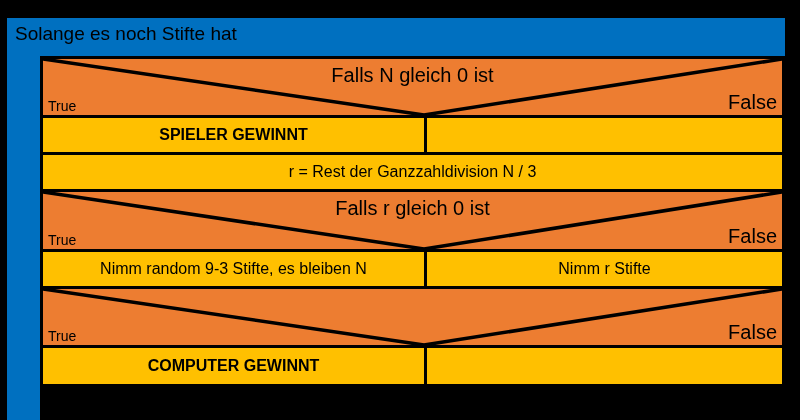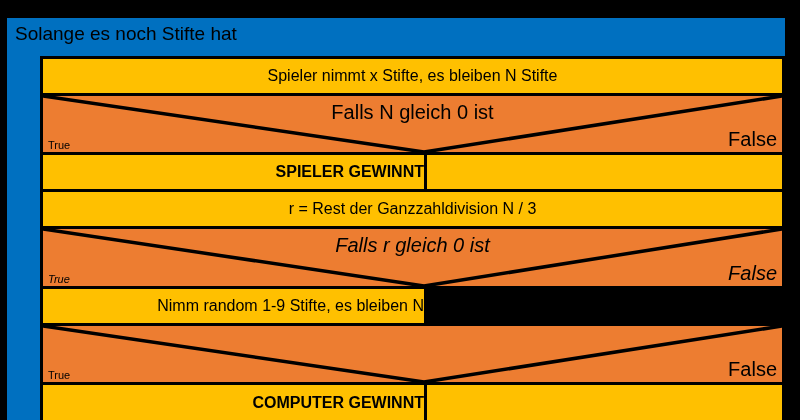--- a/index.html
+++ b/index.html
@@ -48,73 +48,70 @@
 
   .process {
     background: var(--yellow);
     display: flex;
     align-items: center;
     justify-content: center;
     font-size: 16px;
   }
   .r-h34 { height: 34px; }
   .r-h56 { height: 56px; }
-  .r-h57 { height: 57px; font-style: italic; }
+  .r-h57 { height: 57px; }
   .r-h36 { height: 36px; border-radius: 17px; }
 
   .decision { background: var(--orange); padding-left: 17px; }
   .decision .vee {
     position: absolute;
     left: 0; top: 0;
     width: 100%; height: 100%;
     display: block;
   }
   .decision .q {
     position: absolute;
     left: 0; right: 0; top: 5px;
     text-align: center;
     font-size: 20px;
   }
   .decision .t {
     position: absolute;
     left: 5px; bottom: 1px;
-    font-size: 11px;
+    font-size: 14px;
   }
   .decision .f {
     position: absolute;
     right: 5px; bottom: 1px;
     font-size: 20px;
   }
 
   .split { display: flex; }
   .split .cell {
     background: var(--yellow);
     display: flex;
     align-items: center;
-    justify-content: flex-end;
+    justify-content: center;
     font-size: 16px;
     height: 100%;
   }
   .split .cell.left { width: 381px; }
   .split .cell.right { flex: 1; }
   .split .divider { width: 3px; background: var(--line); height: 100%; }
   .bold { font-weight: bold; }
 </style>
 </head>
 <body>
 
 <div class="frame">
   <div class="loop">
     <div class="loop-title">Solange es noch Stifte hat</div>
 
     <div class="rows">
 
-      <div class="row process r-h34">
-        <span>Spieler nimmt x Stifte, es bleiben N Stifte</span>
-      </div>
 
       <div class="row decision r-h56">
         <svg class="vee" viewBox="0 0 739 56" preserveAspectRatio="none" aria-hidden="true">
           <line x1="0" y1="0" x2="381" y2="56" stroke="#000" stroke-width="3.5" vector-effect="non-scaling-stroke"></line>
           <line x1="739" y1="0" x2="381" y2="56" stroke="#000" stroke-width="3.5" vector-effect="non-scaling-stroke"></line>
         </svg>
         <div class="q">Falls N gleich 0 ist</div>
         <div class="t">True</div>
         <div class="f">False</div>
       </div>
@@ -138,23 +135,26 @@
           <line x1="0" y1="0" x2="381" y2="56" stroke="#000" stroke-width="3.5" vector-effect="non-scaling-stroke"></line>
           <line x1="739" y1="0" x2="381" y2="56" stroke="#000" stroke-width="3.5" vector-effect="non-scaling-stroke"></line>
         </svg>
         <div class="q">Falls r gleich 0 ist</div>
         <div class="t">True</div>
         <div class="f">False</div>
       </div>
 
       <div class="row split r-h34">
         <div class="cell left">
-          <span>Nimm random 1-9 Stifte, es bleiben N</span>
+          <span>Nimm random 9-3 Stifte, es bleiben N</span>
         </div>
         <div class="divider"></div>
+        <div class="cell right">
+          <span>Nimm r Stifte</span>
+        </div>
       </div>
 
       <div class="row decision r-h56">
         <svg class="vee" viewBox="0 0 739 56" preserveAspectRatio="none" aria-hidden="true">
           <line x1="0" y1="0" x2="381" y2="56" stroke="#000" stroke-width="3.5" vector-effect="non-scaling-stroke"></line>
           <line x1="739" y1="0" x2="381" y2="56" stroke="#000" stroke-width="3.5" vector-effect="non-scaling-stroke"></line>
         </svg>
         <div class="t">True</div>
         <div class="f">False</div>
       </div>

